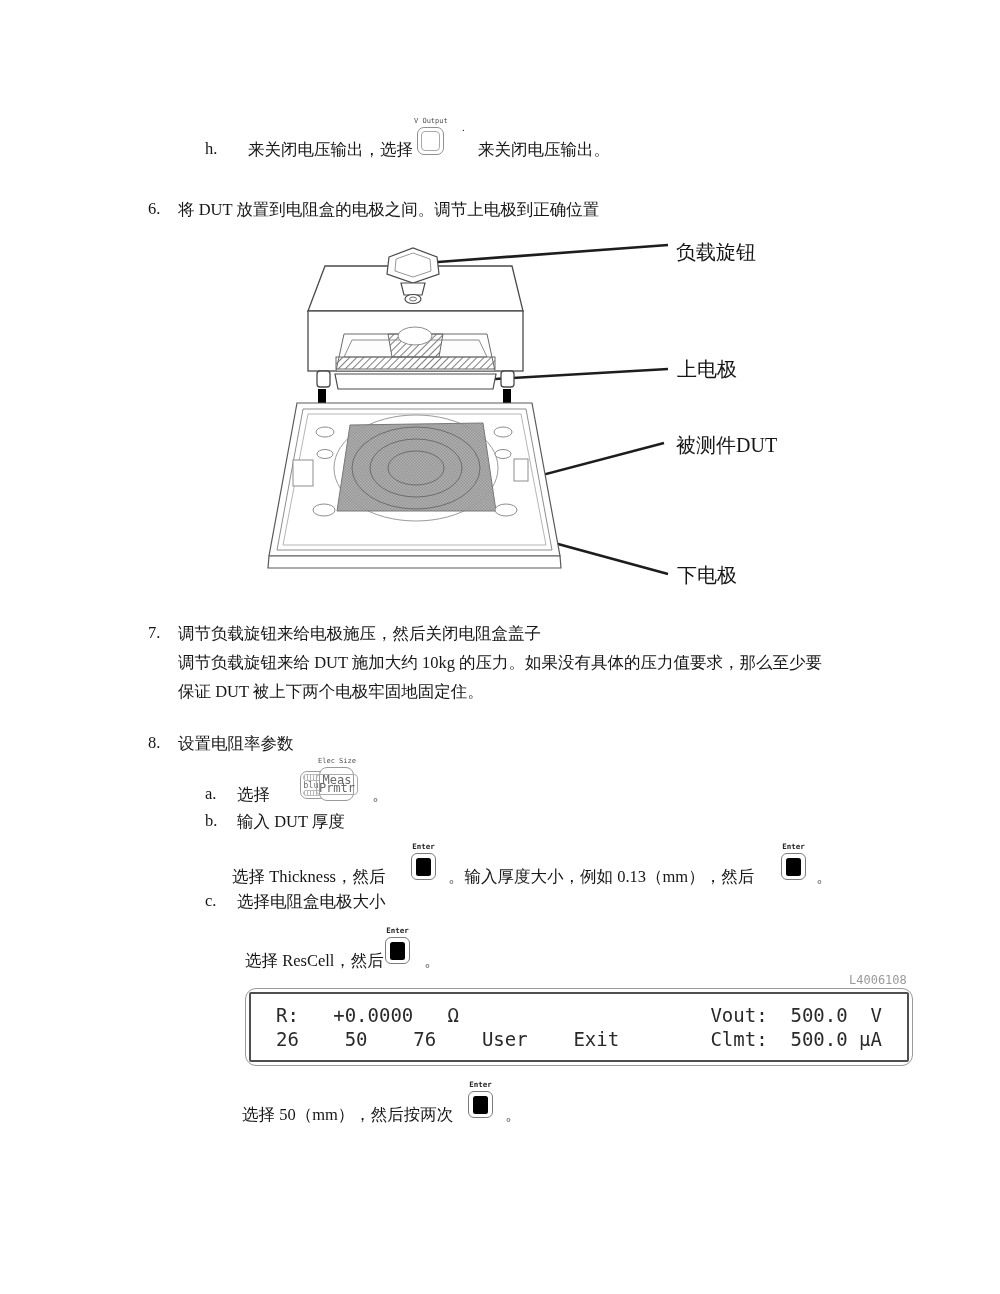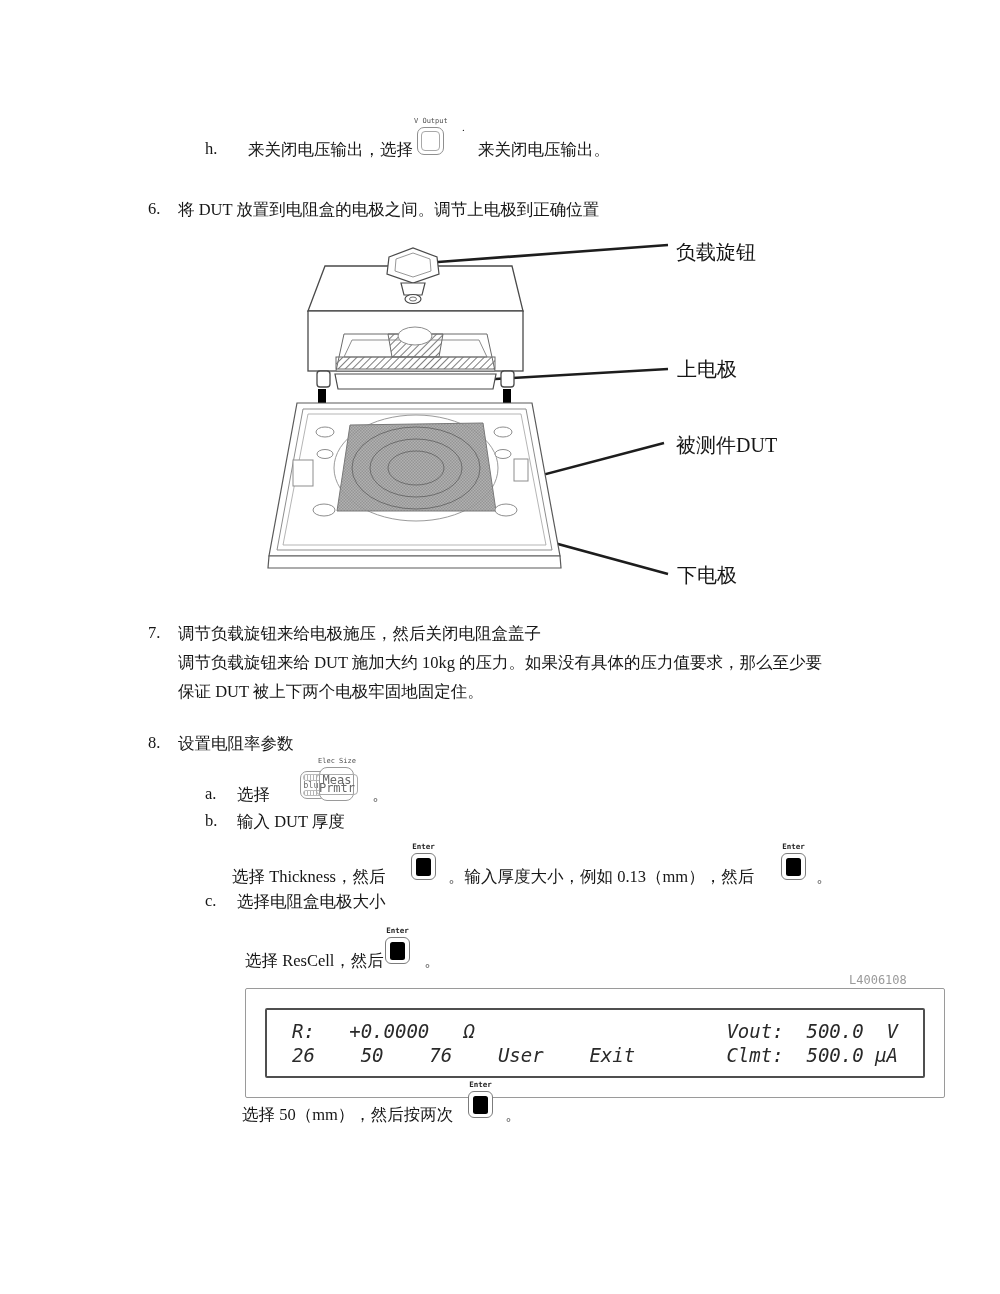--- a/index.html
+++ b/index.html
@@ -32,22 +32,22 @@
 
   .measkey{width:35px;height:34px;border:1.2px solid #9a9a9a;border-radius:8px;background:#fff;
            display:flex;align-items:center;justify-content:center;box-sizing:border-box;}
   .measkey .txtbox{border:1px solid #ababab;border-radius:4px;padding:1px 2px;}
   .measkey .ln{font-family:"DejaVu Sans Mono",monospace;font-size:12px;color:#686868;
                line-height:8.5px;text-align:center;white-space:pre;}
 
   .keyblock{display:flex;flex-direction:column;align-items:center;gap:2px;}
 
   
-  .lcd{left:245px;top:988px;width:660px;height:70px;border:1.2px solid #9a9a9a;border-radius:2px;
-       background:#fff;padding:19px;box-sizing:content-box;font-style:italic;}
+  .lcd{left:245px;top:988px;width:660px;height:70px;border:1.2px solid #9a9a9a;border-radius:11px;
+       background:#fff;padding:3px;box-sizing:content-box;}
   .lcd .screen{width:100%;height:100%;border:2.2px solid #4f4f4f;border-radius:2px;box-sizing:border-box;
        display:flex;flex-direction:column;justify-content:center;gap:1px;padding:0 25px;
        font-family:"DejaVu Sans Mono",monospace;font-size:19px;color:#2a2a2a;}
   .lcd .row{display:flex;justify-content:space-between;white-space:pre;line-height:23px;}
   .figcode{font-family:"DejaVu Sans Mono",monospace;font-size:12px;color:#9a9a9a;}
 </style>
 </head>
 <body>
 
 <div class="page">

